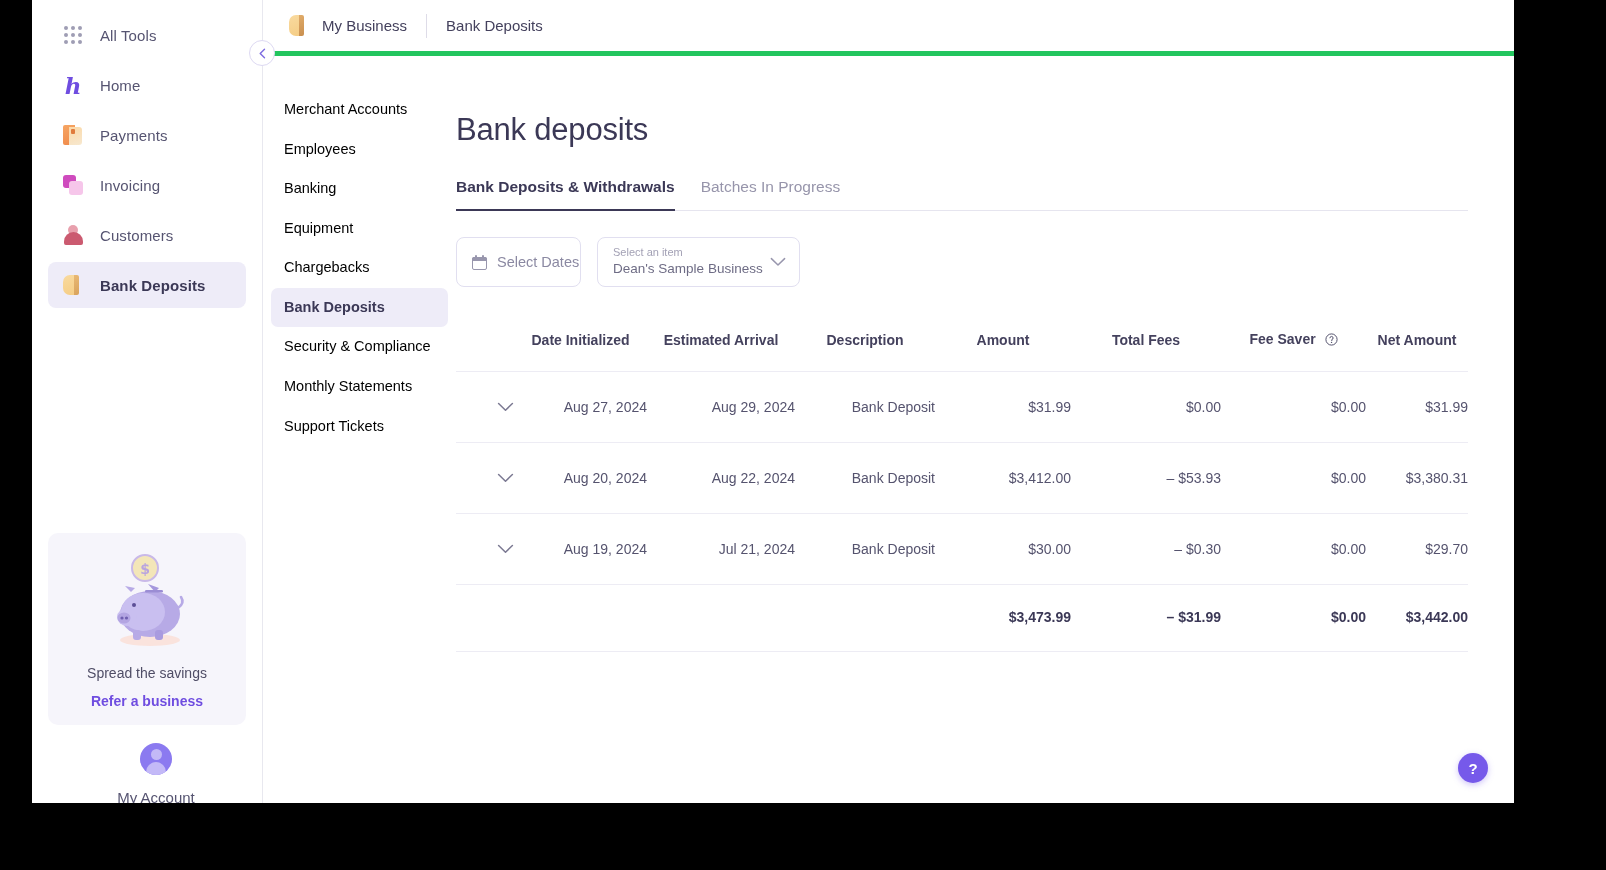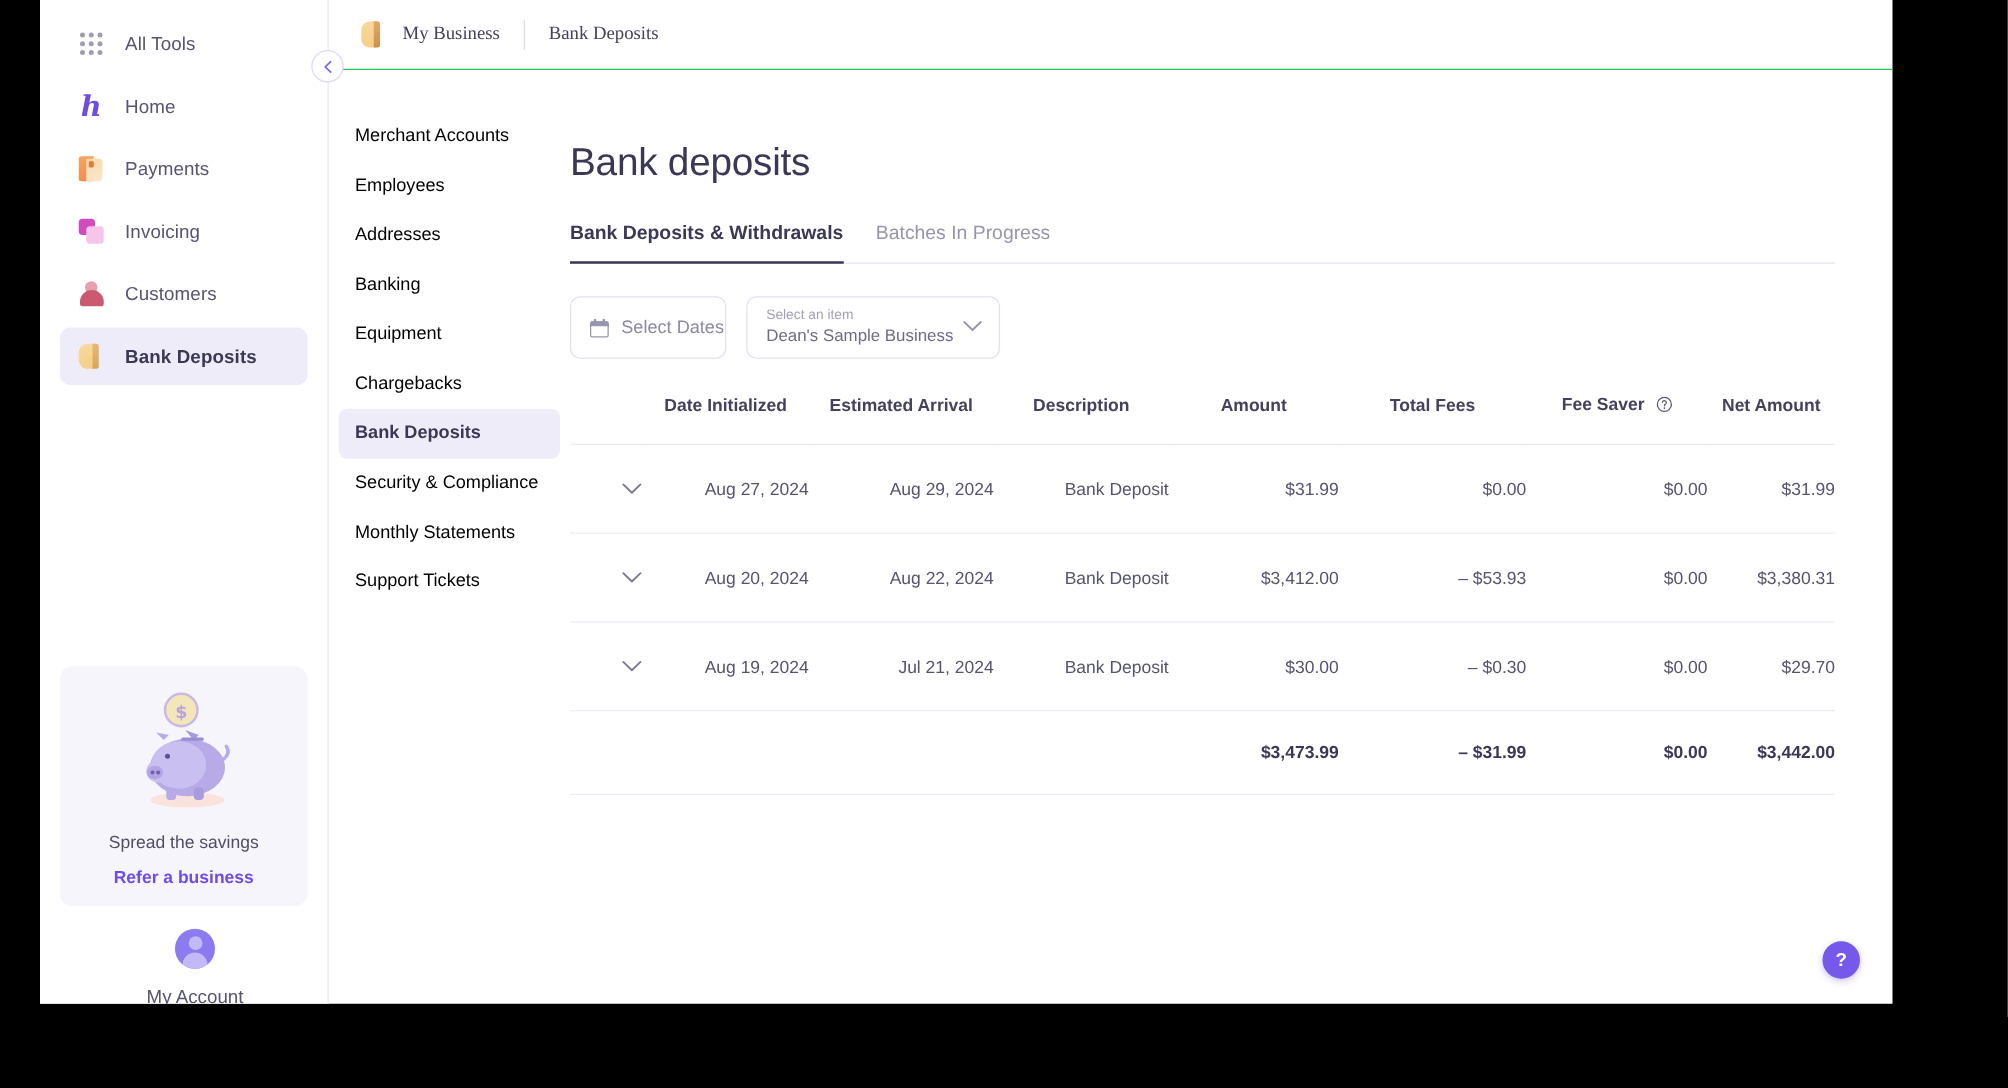--- a/index.html
+++ b/index.html
@@ -132,27 +132,26 @@
     z-index: 30;
     cursor: pointer;
   }
   .collapse-btn svg { display: block; }
 
   
   .main-area { flex: 1 1 auto; display: flex; flex-direction: column; min-width: 0; position: relative; }
 
   .topbar {
     height: 56px;
-    border-bottom: 1px solid #22c55e;
+    border-bottom: 5px solid #22c55e;
     display: flex;
     align-items: center;
     padding: 0 26px;
     gap: 0;
     flex: 0 0 56px;
-    font-family: Liberation Serif, serif;
   }
   .crumb-logo { width: 19px; height: 21px; position: relative; margin-right: 14px; }
   .crumb-logo .c1 { position: absolute; left: 0; top: 0; width: 12px; height: 21px; background: linear-gradient(160deg,#f9da9f,#f5cd85); border-radius: 7px 0 0 7px; }
   .crumb-logo .c2 { position: absolute; left: 10px; top: 0; width: 5px; height: 21px; background: linear-gradient(160deg,#e0ab69,#c98f4f); border-radius: 0 2px 2px 0; }
   .crumb-item { font-size: 15px; color: #44415d; cursor: pointer; white-space: nowrap; }
   .crumb-sep { width: 1px; height: 24px; background: #dedce8; margin: 0 19px; }
   .crumb-item.current { color: #44415d; }
 
   .below-top { flex: 1 1 auto; display: flex; min-height: 0; }
 
@@ -226,21 +225,21 @@
     cursor: pointer;
   }
   .select-placeholder { font-size: 11px; color: #a3a1b5; line-height: 1.3; }
   .select-value { font-size: 13.5px; color: #6e6c85; margin-top: 2px; }
   .chevron-dn {
     position: absolute; right: 13px; top: 50%;
     transform: translateY(-50%);
   }
 
   
-  table.deposits { width: 100%; border-collapse: collapse; margin-top: 28px; table-layout: fixed; }
+  table.deposits { width: 100%; border-collapse: collapse; margin-top: 44px; table-layout: fixed; }
   table.deposits th {
     font-size: 14px;
     color: #44415d;
     font-weight: 700;
     padding: 0 0 22px 0;
     white-space: nowrap;
   }
   table.deposits th.col-caret { width: 58px; }
   table.deposits th.col-date { width: 133px; text-align: center; }
   table.deposits th.col-arrival { width: 148px; text-align: center; }
@@ -409,21 +408,20 @@
       <span class="crumb-item">My Business</span>
       <span class="crumb-sep"></span>
       <span class="crumb-item current">Bank Deposits</span>
     </div>
 
     <div class="below-top">
 
       <nav class="secondary-nav">
         <div class="sec-item">Merchant Accounts</div>
         <div class="sec-item">Employees</div>
-        <div class="sec-item">Addresses</div>
         <div class="sec-item">Banking</div>
         <div class="sec-item">Equipment</div>
         <div class="sec-item">Chargebacks</div>
         <div class="sec-item active">Bank Deposits</div>
         <div class="sec-item">Security &amp; Compliance</div>
         <div class="sec-item">Monthly Statements</div>
         <div class="sec-item">Support Tickets</div>
       </nav>
 
       <main class="content">

